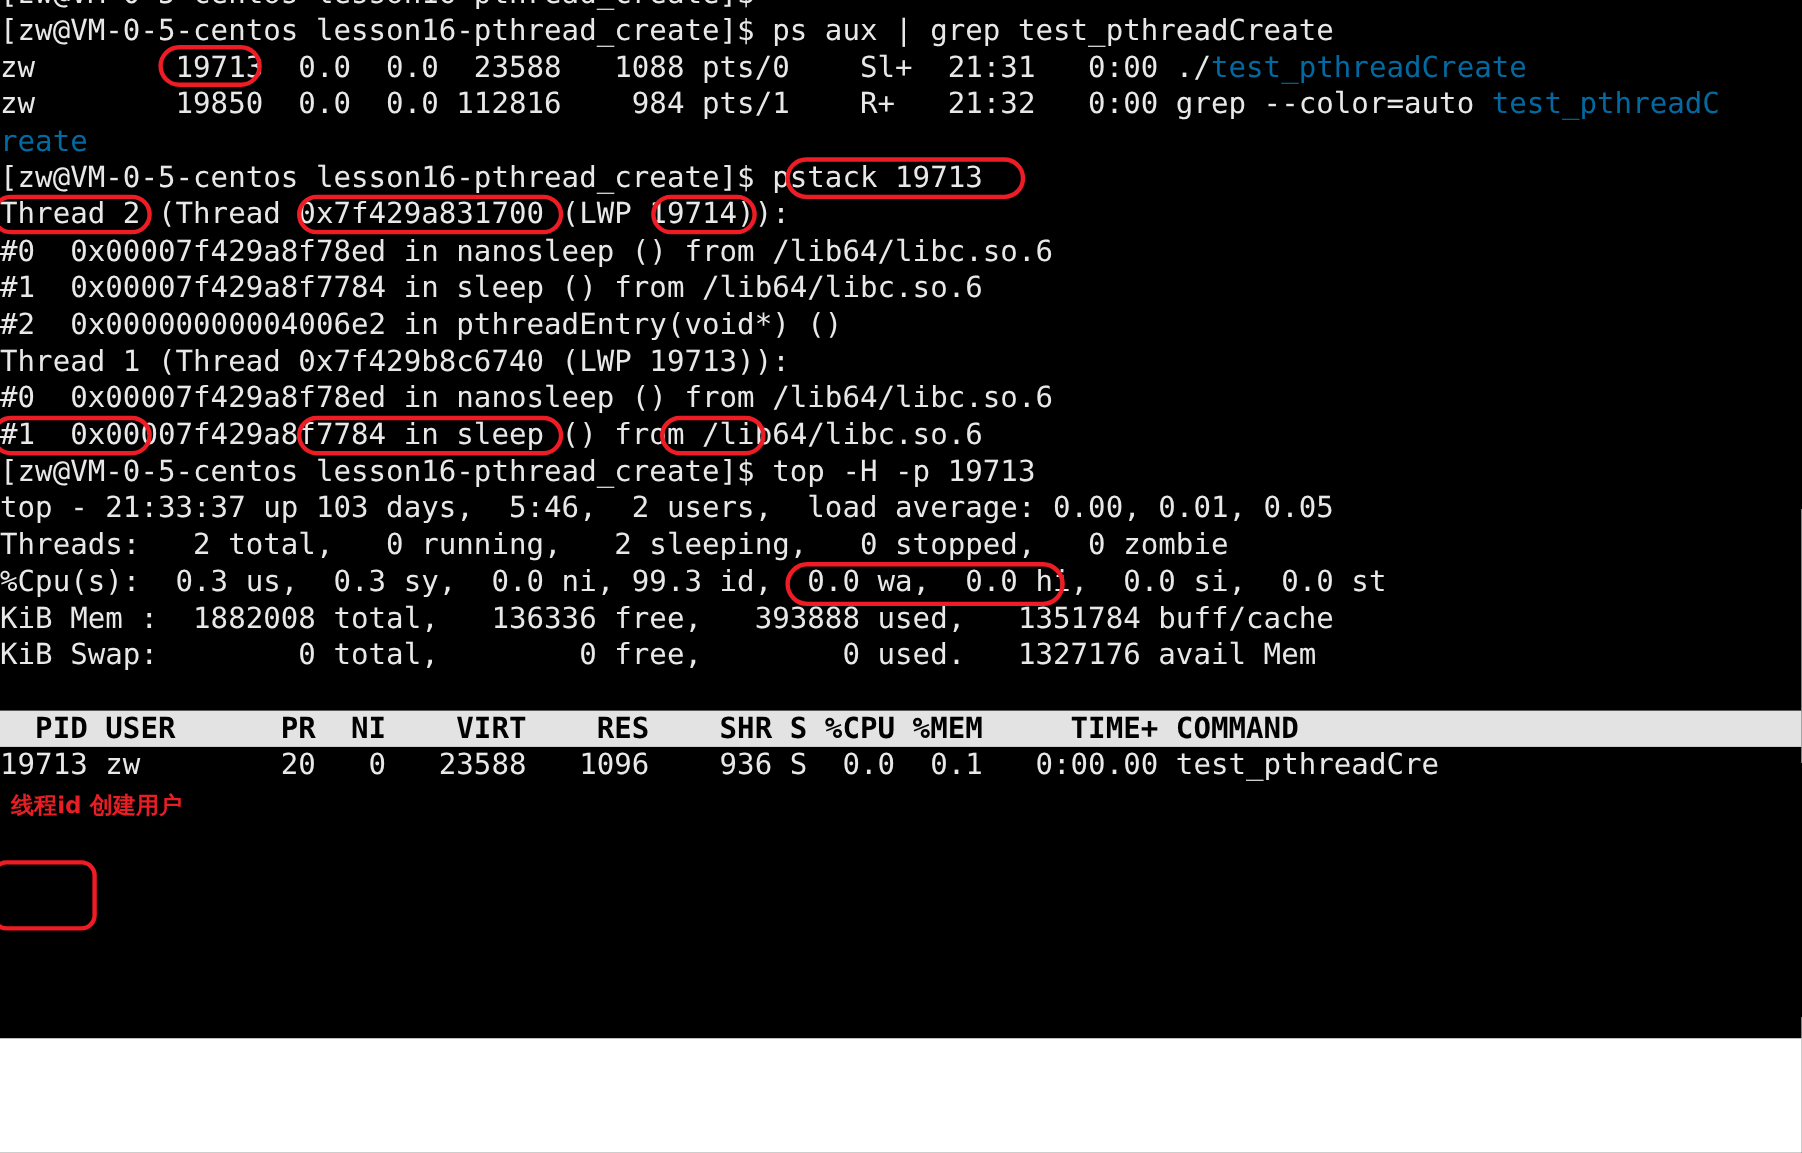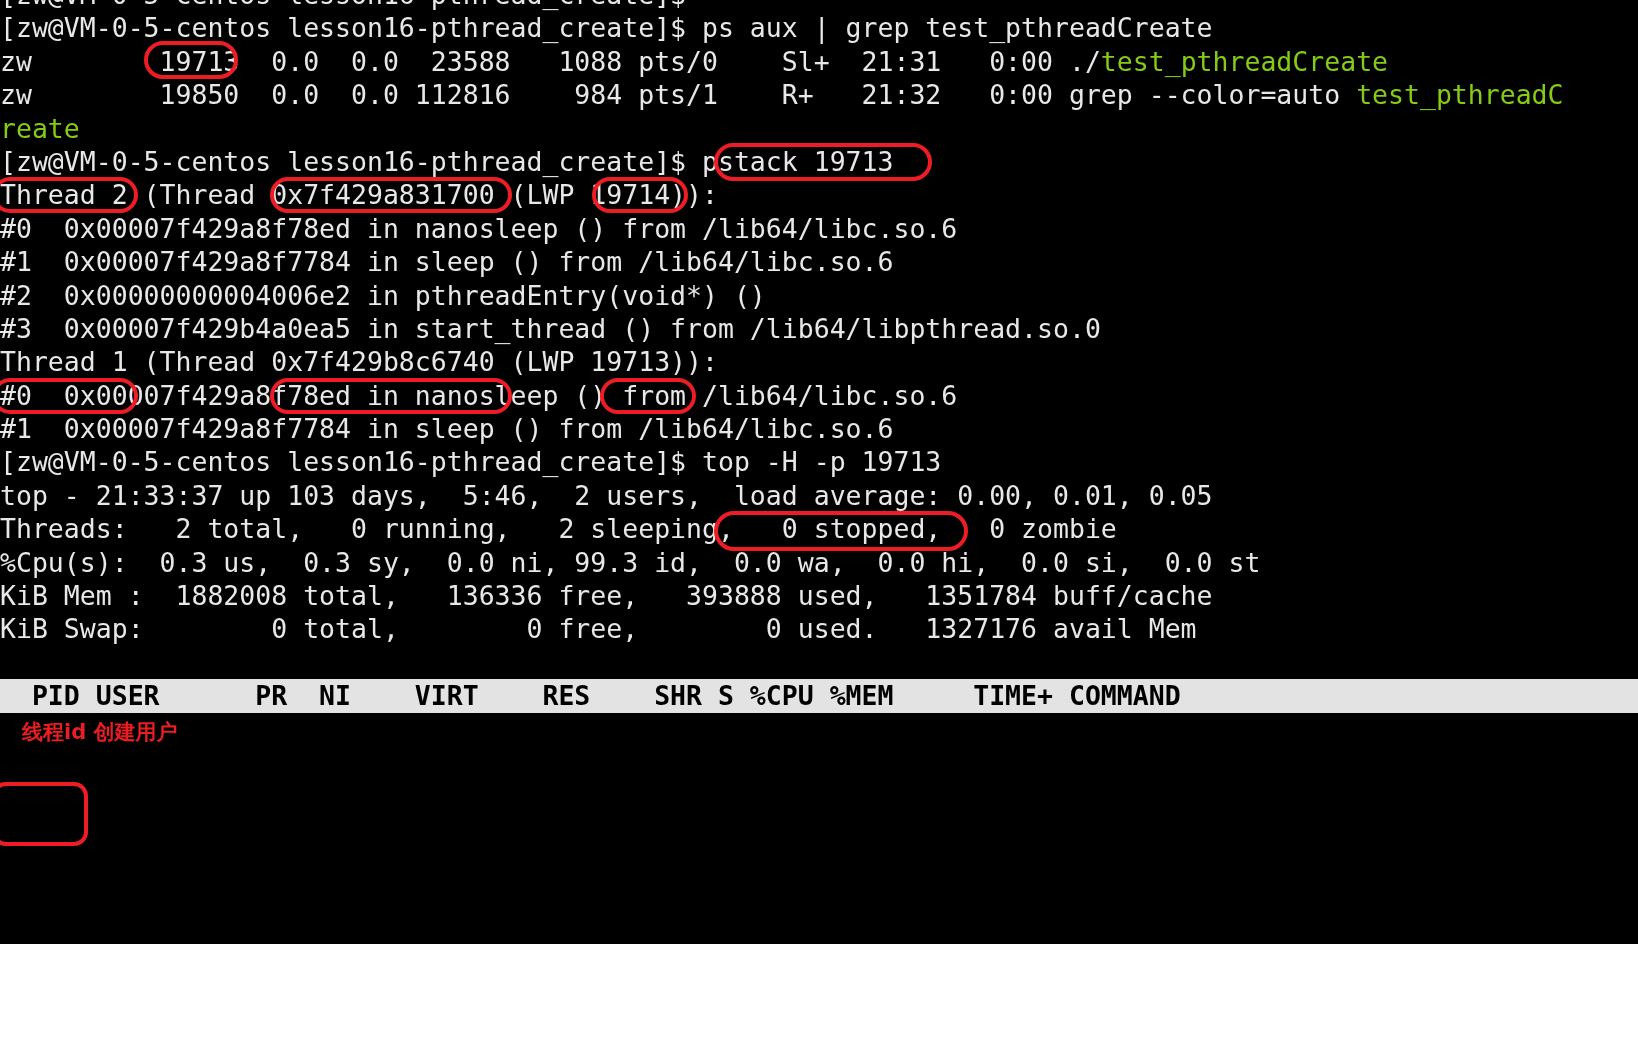--- a/index.html
+++ b/index.html
@@ -34,21 +34,21 @@
   .line {
     height: 33.4px;
     line-height: 33.4px;
     white-space: pre;
     font-size: 26.5px;
     letter-spacing: 0px;
     color: #e8e8e8;
     font-family: "DejaVu Sans Mono", "Liberation Mono", monospace;
     position: relative;
   }
-  .c-red    { color: #84cc16; }
+  .c-red    { color: #0369a1; }
   .c-cn     { color: #e81e24; font-weight: bold; font-family: "DejaVu Sans", "Liberation Sans", sans-serif; font-size: 21px; }
 
   
   .hdr-row {
     background: #e3e3e3;
     color: #000000;
     font-weight: bold;
   }
 
   
@@ -90,42 +90,42 @@
       <div class="line"><span>zw        19850  0.0  0.0 112816    984 pts/1    R+   21:32   0:00 grep --color=auto </span><span class="c-red bold">test_pthreadC</span></div>
 
       <div class="line"><span class="c-red bold">reate</span></div>
 
       <div class="line"><span>[zw@VM-0-5-centos lesson16-pthread_create]$ </span><span>pstack 19713</span></div>
 
       <div class="line">Thread 2 (Thread 0x7f429a831700 (LWP 19714)):</div>
       <div class="line">#0  0x00007f429a8f78ed in nanosleep () from /lib64/libc.so.6</div>
       <div class="line">#1  0x00007f429a8f7784 in sleep () from /lib64/libc.so.6</div>
       <div class="line">#2  0x00000000004006e2 in pthreadEntry(void*) ()</div>
-      <div class="line">#3  0x00007f429b4a0ea5 in start_thread () from /lib64/libpthread.so.0</div>
 
       <div class="line">Thread 1 (Thread 0x7f429b8c6740 (LWP 19713)):</div>
       <div class="line">#0  0x00007f429a8f78ed in nanosleep () from /lib64/libc.so.6</div>
       <div class="line">#1  0x00007f429a8f7784 in sleep () from /lib64/libc.so.6</div>
 
       <div class="line"><span>[zw@VM-0-5-centos lesson16-pthread_create]$ </span><span>top -H -p 19713</span></div>
 
       <div class="line">top - 21:33:37 up 103 days,  5:46,  2 users,  load average: 0.00, 0.01, 0.05</div>
       <div class="line">Threads:   2 total,   0 running,   2 sleeping,   0 stopped,   0 zombie</div>
       <div class="line">%Cpu(s):  0.3 us,  0.3 sy,  0.0 ni, 99.3 id,  0.0 wa,  0.0 hi,  0.0 si,  0.0 st</div>
       <div class="line">KiB Mem :  1882008 total,   136336 free,   393888 used,   1351784 buff/cache</div>
       <div class="line">KiB Swap:        0 total,        0 free,        0 used.   1327176 avail Mem</div>
 
       <div class="line">&nbsp;</div>
 
       <div class="line hdr-row">  PID USER      PR  NI    VIRT    RES    SHR S %CPU %MEM     TIME+ COMMAND</div>
 
+      <div class="line">19713 zw        20   0   23588   1096    936 S  0.0  0.1   0:00.00 test_pthreadCre</div>
 
     </div>
 
-    <span class="cn-note c-cn" style="left: 22px; top: 718px; text-align: center;">线程id 创建用户</span>
+    <span class="cn-note c-cn" style="left: 10px; top: 718px; text-align: center;">线程id 创建用户</span>
 
     <div class="rbox" style="left:144px;  top:41px;  width:94px;  height:38px;"></div>
 
     <div class="rbox" style="left:714px;  top:143px; width:218px; height:38px;"></div>
 
     <div class="rbox" style="left:-8px;   top:177px; width:146px; height:36px;"></div>
 
     <div class="rbox" style="left:270px;  top:177px; width:242px; height:36px;"></div>
 
     <div class="rbox" style="left:592px;  top:177px; width:96px;  height:36px;"></div>

